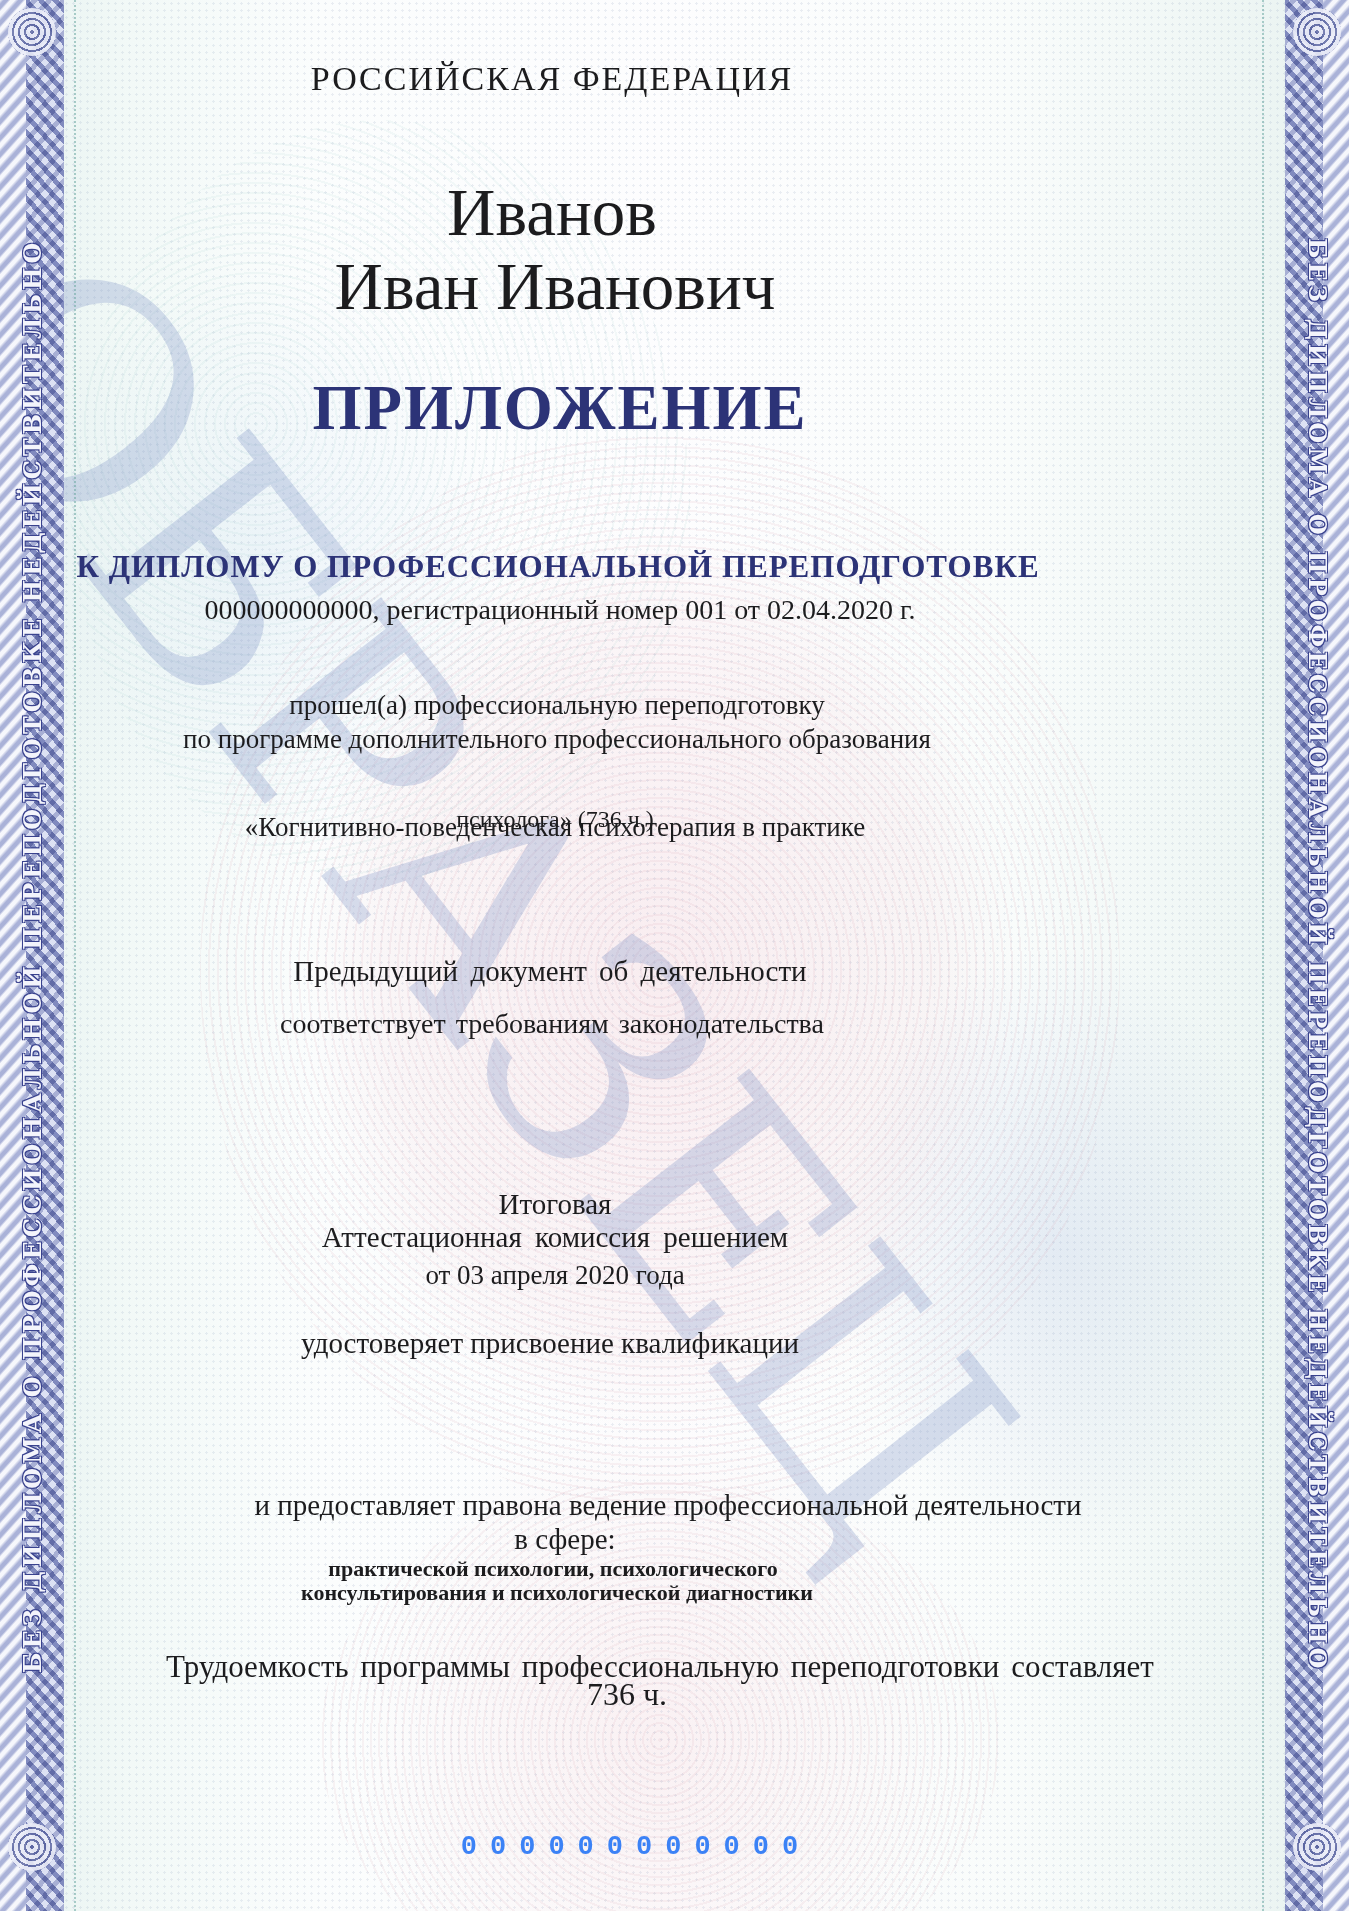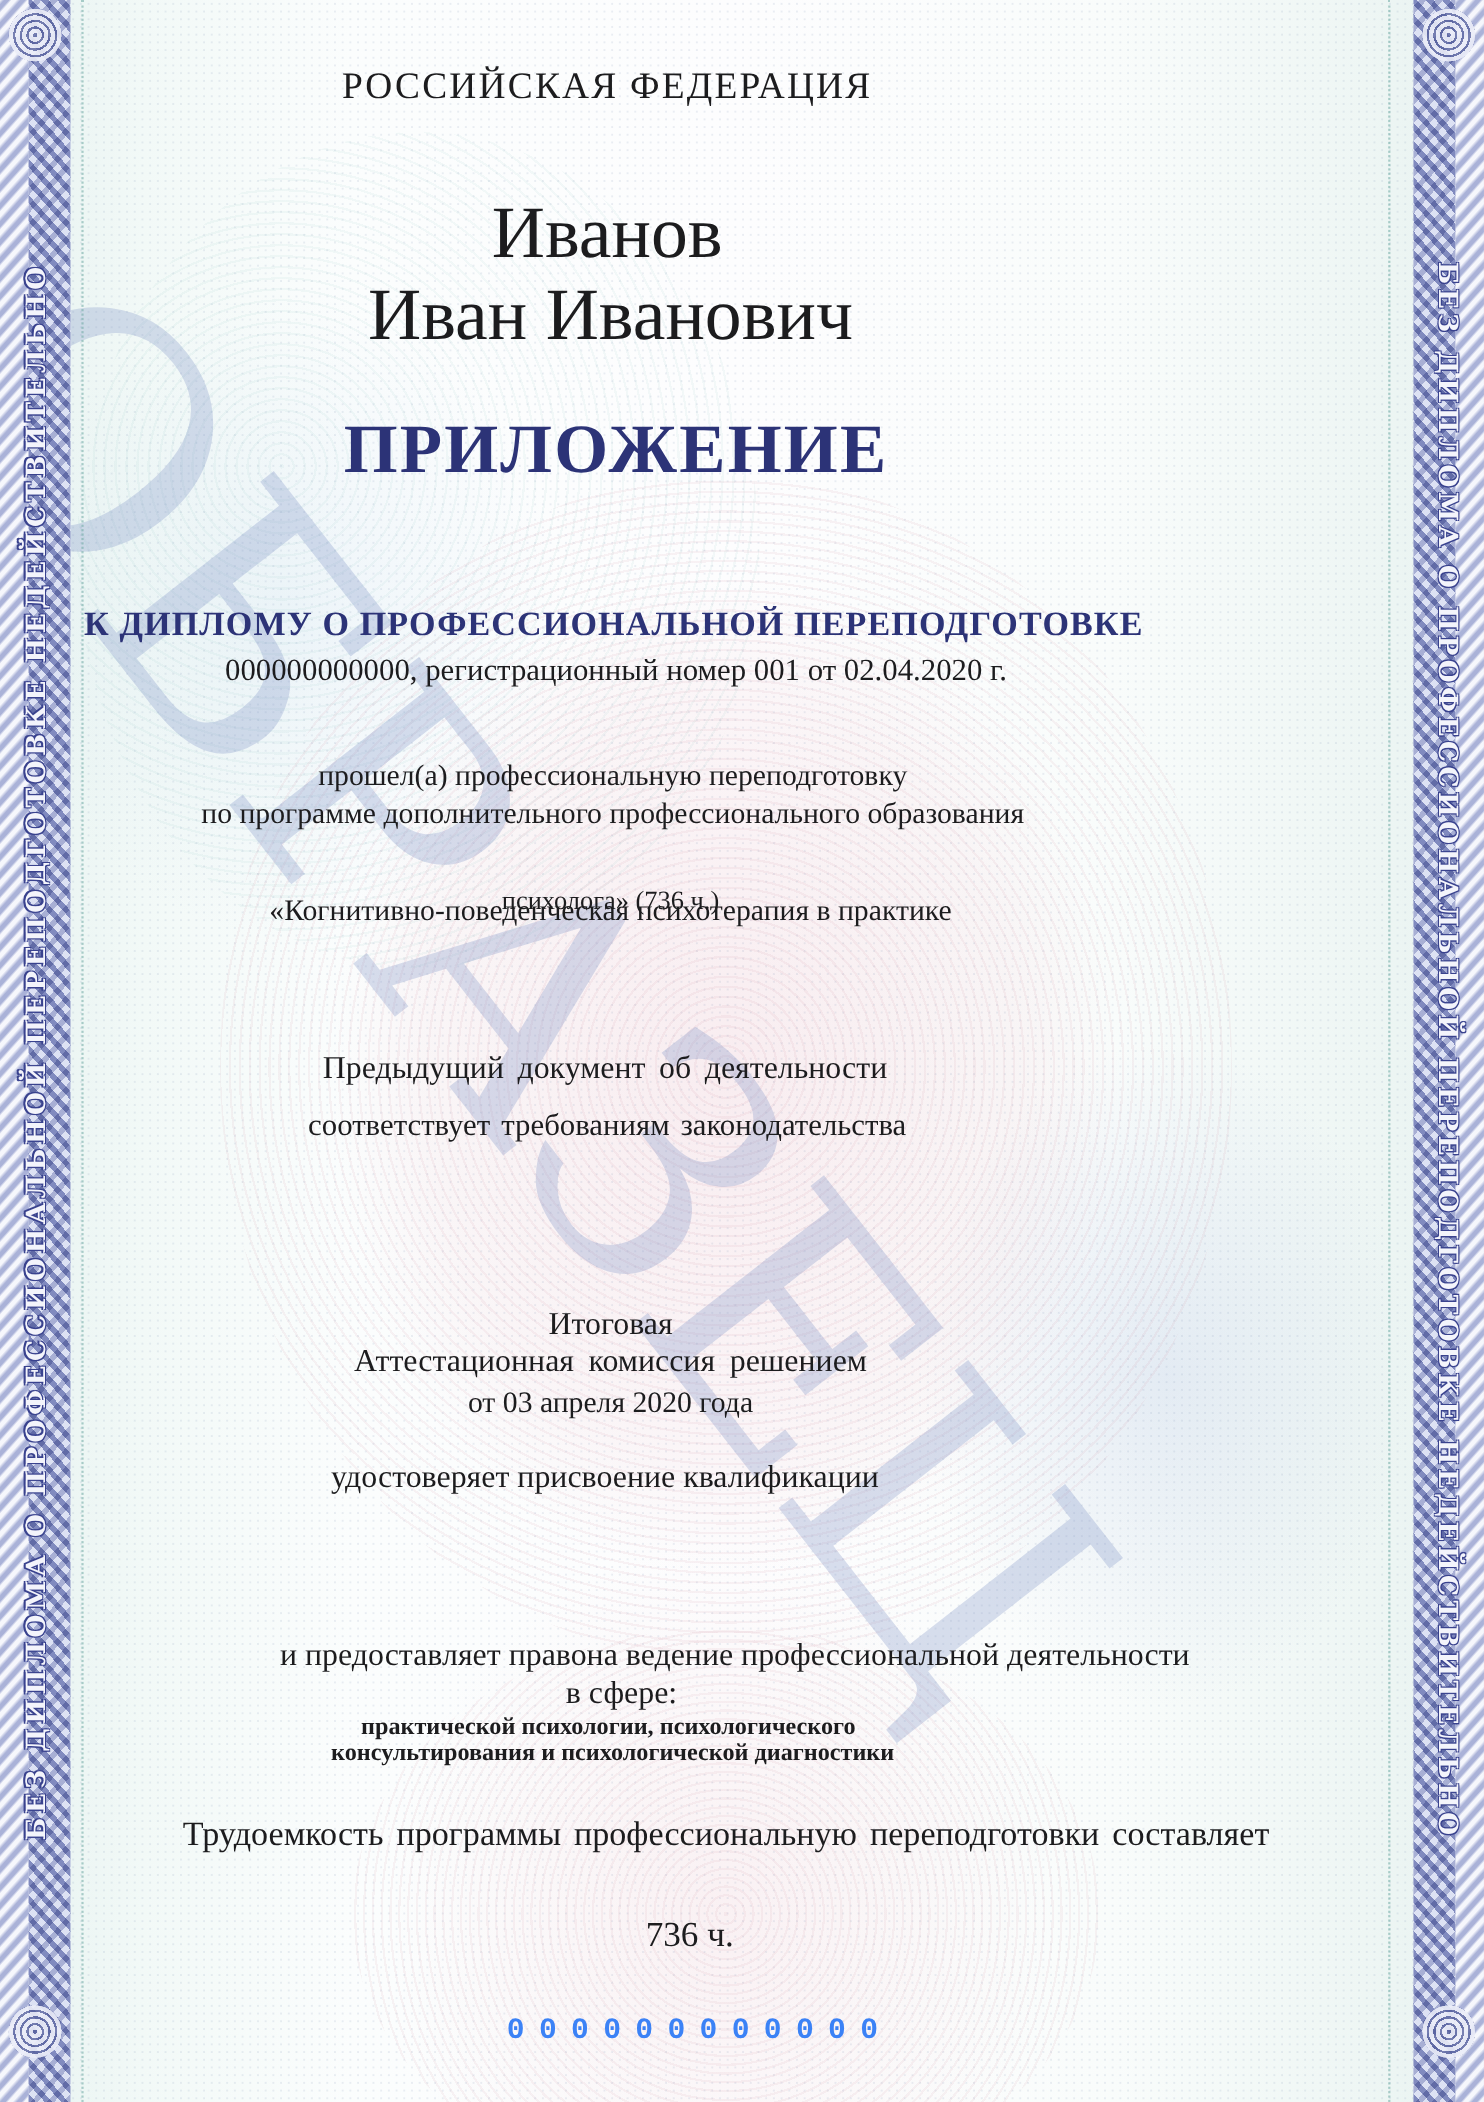--- a/index.html
+++ b/index.html
@@ -136,15 +136,15 @@
 
 <div class="line" style="top:1327px;width:1100px;font-size:29px;">удостоверяет присвоение квалификации</div>
 
 <div class="line" style="top:1489px;width:1336px;font-size:29px;">и предоставляет правона ведение профессиональной деятельности</div>
 <div class="line" style="top:1523px;width:1130px;font-size:29px;">в сфере:</div>
 <div class="line bold" style="top:1556px;width:1106px;font-size:22px;">практической психологии, психологического</div>
 <div class="line bold" style="top:1580px;width:1114px;font-size:22px;">консультирования и психологической диагностики</div>
 
 <div class="line" style="top:1649px;width:1320px;font-size:31px;word-spacing:4px;">Трудоемкость программы профессиональную переподготовки составляет</div>
 
-<div class="line" style="top:1740px;width:1254px;font-size:32px;">736 ч.</div>
+<div class="line" style="top:1676px;width:1254px;font-size:32px;">736 ч.</div>
 
 <div class="line serial" style="top:1832px;width:1272px;font-size:27px;">000000000000</div>
 
 </body></html>

